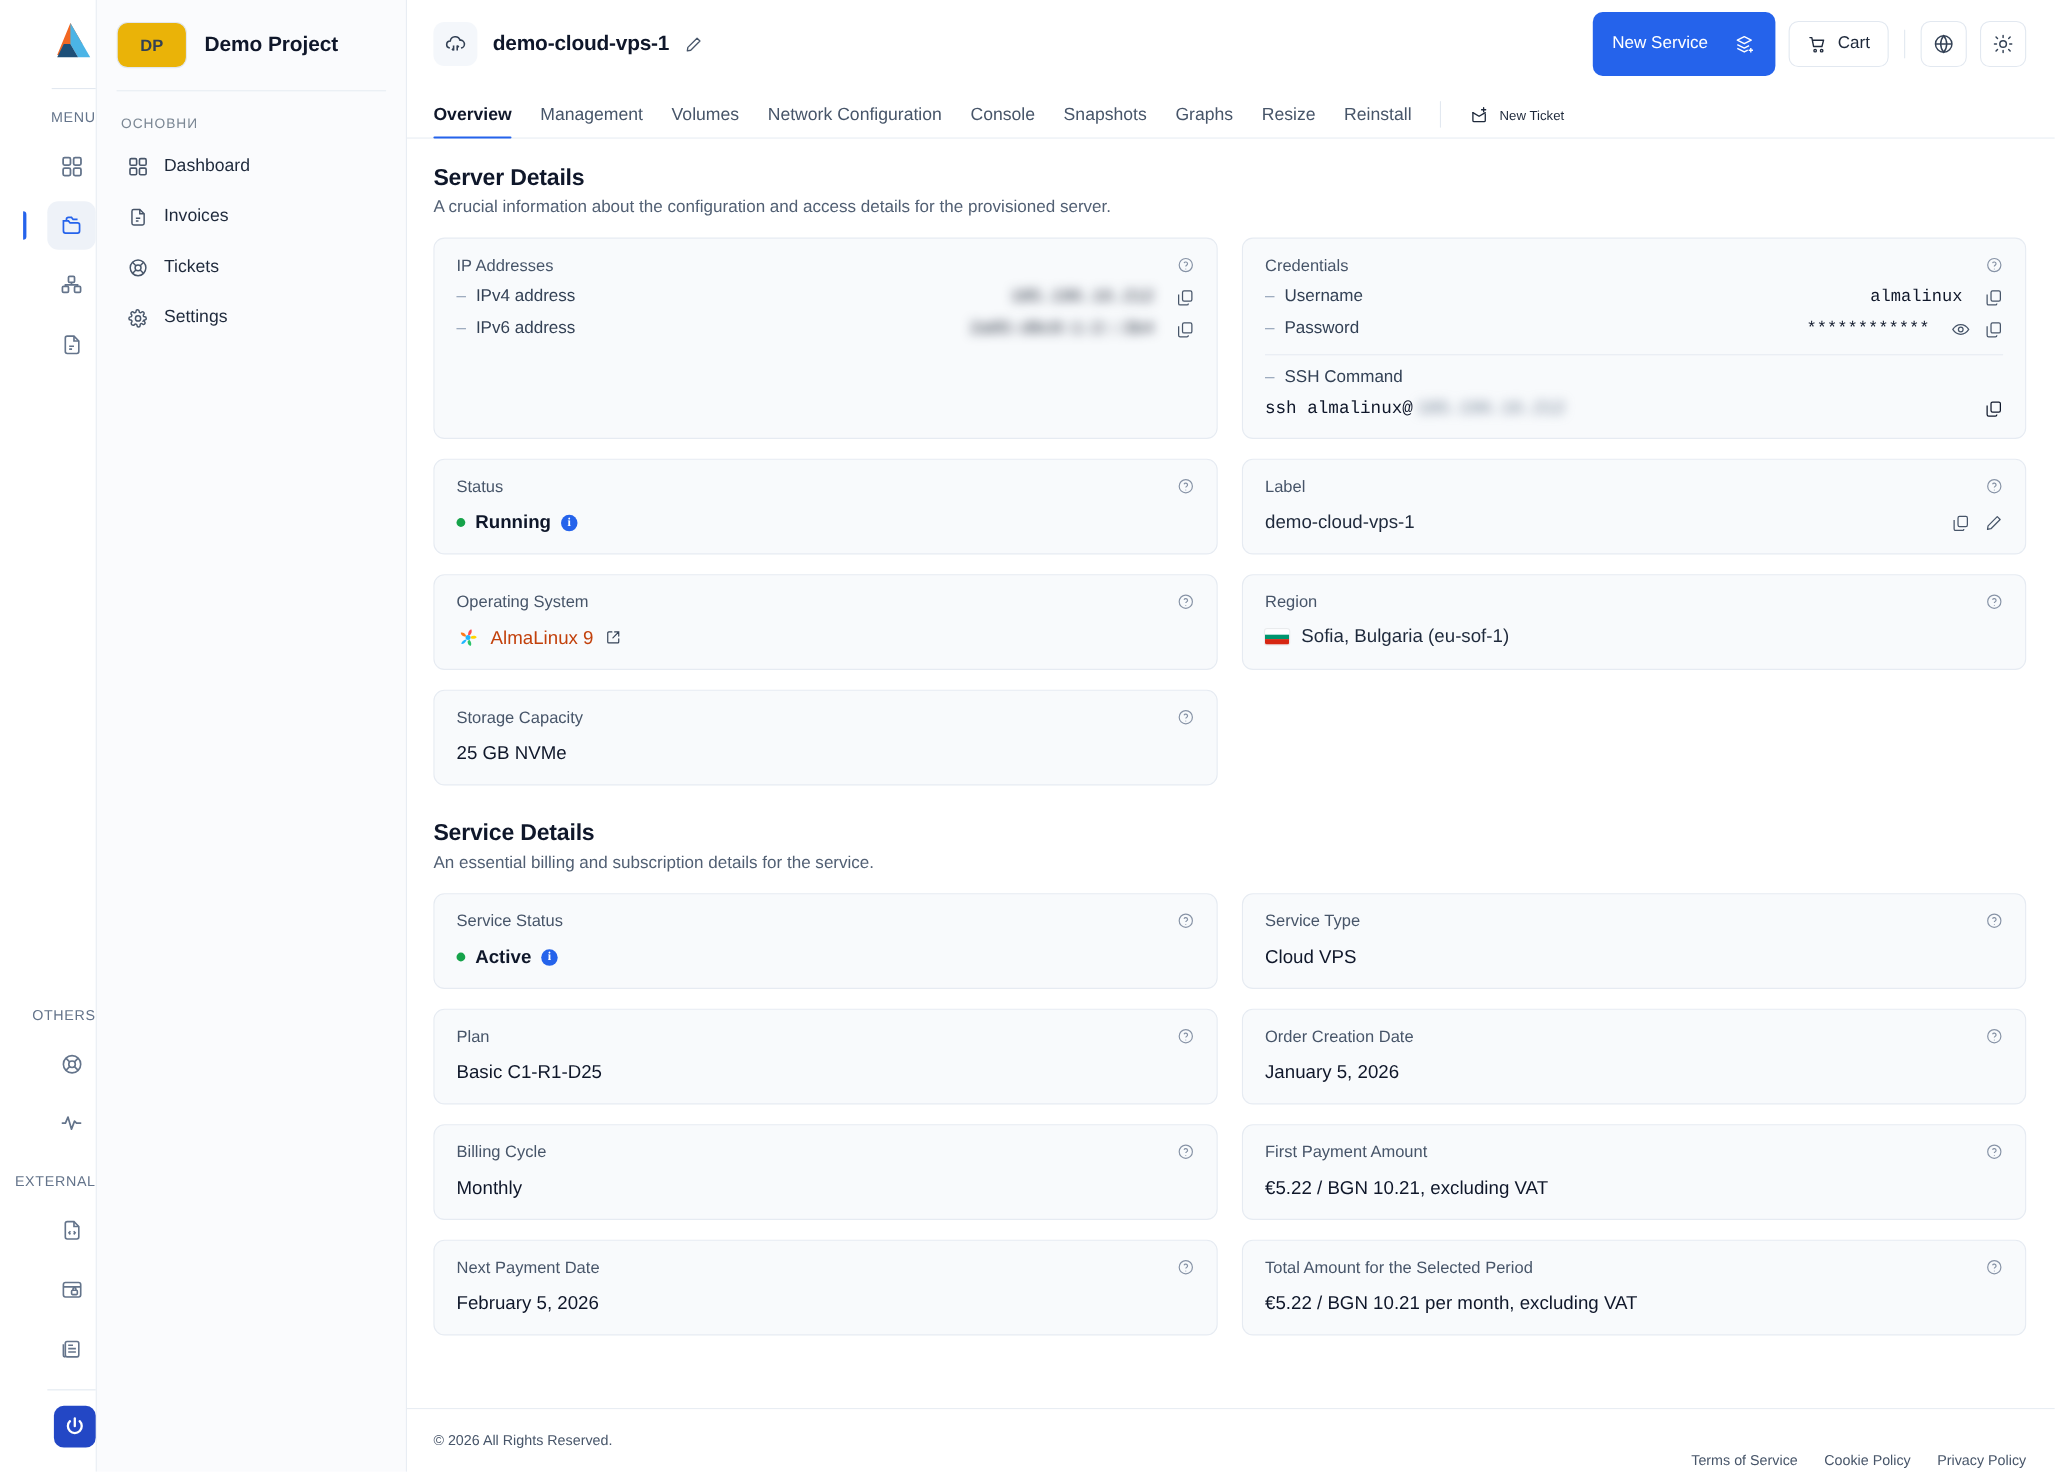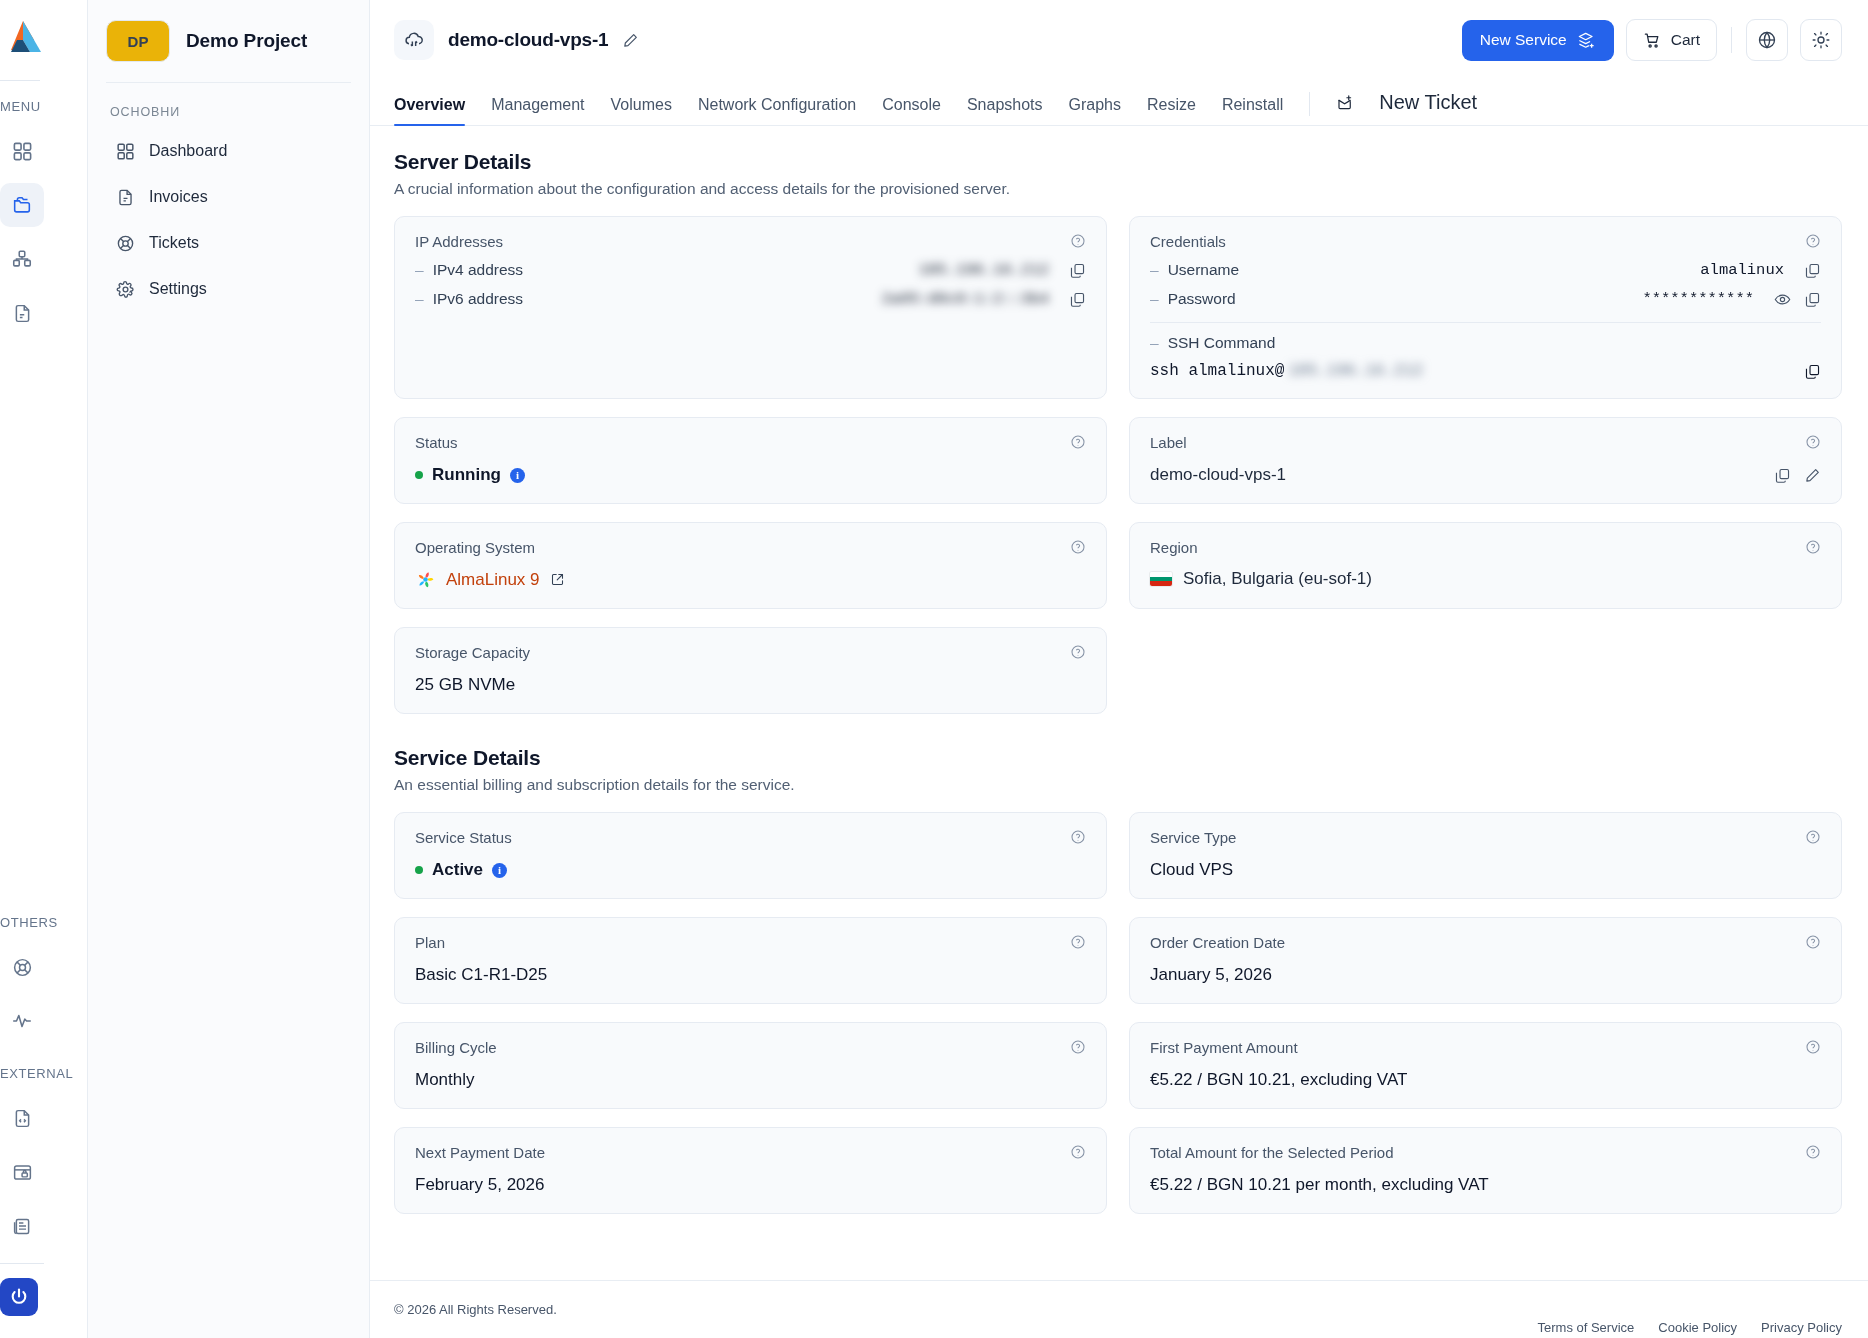--- a/index.html
+++ b/index.html
@@ -10,21 +10,21 @@
     color: #1e293b;
     overflow: hidden;
   }
   .app { display: flex; width: 1868px; height: 1338px; }
 
   
   .rail {
     width: 88px; height: 100%;
     background: #ffffff;
     border-right: 1px solid #e8edf3;
-    display: flex; flex-direction: column; align-items: flex-start;
+    display: flex; flex-direction: column; align-items: flex-end;
     padding-top: 14px;
     flex: 0 0 88px;
     position: relative;
   }
   .rail-logo { width: 46px; height: 46px; display:flex; align-items:center; justify-content:center; margin-bottom: 14px;}
   .rail-div { width: 40px; height: 1px; background: #e2e8f0; margin: 6px 0 18px; }
   .rail-section {
     font-size: 13px; letter-spacing: .6px; color: #64748b; font-weight: 400;
     margin-bottom: 10px;
   }
@@ -93,22 +93,22 @@
   }
   .svc-icon {
     width: 40px; height: 40px; border-radius: 10px; background: #f4f7fb;
     display: flex; align-items: center; justify-content: center; color: #334155;
   }
   .svc-title { font-size: 19px; font-weight: 600; color: #0f172a; letter-spacing: -0.2px;}
   .edit-ic { color: #475569; display: flex; cursor: pointer; }
   .topbar-right { margin-left: auto; display: flex; align-items: center; gap: 12px; }
   .btn-primary {
     background: #2563eb; color: #fff; border: none; border-radius: 9px;
-    height: 41px; padding: 0 18px; font-size: 15.5px; font-weight: 500;
-    display: flex; align-items: center; gap: 10px; cursor: pointer;
+    height: 58px; padding: 0 18px; font-size: 15.5px; font-weight: 500;
+    display: flex; align-items: center; gap: 24px; cursor: pointer;
     font-family: inherit;
   }
   .btn-outline {
     background: #fff; color: #1e293b; border: 1px solid #e2e8f0; border-radius: 9px;
     height: 42px; padding: 0 16px; font-size: 15.5px;
     display: flex; align-items: center; gap: 9px; cursor: pointer;
     font-family: inherit;
   }
   .vbar { width: 1px; height: 26px; background: #e2e8f0; margin: 0 2px; }
   .icon-btn {
@@ -126,21 +126,21 @@
     font-size: 16px; color: #475569; padding-bottom: 11px; cursor: pointer;
     position: relative; white-space: nowrap;
   }
   .tab.active { color: #0f172a; font-weight: 600; }
   .tab.active::after {
     content: ""; position: absolute; left: 0; right: 0; bottom: -1px; height: 2.5px;
     background: #2563eb; border-radius: 2px;
   }
   .tab-sep { width:1px; height:24px; background:#e2e8f0; margin-bottom:9px; }
   .tab-ticket {
-    display: flex; align-items: center; gap: 25px; font-size: 20px; color: #1e293b;
+    display: flex; align-items: center; gap: 9px; font-size: 12px; color: #1e293b;
     padding-bottom: 11px; cursor: pointer;
   }
 
   .content {
     flex: 1 1 auto; overflow-y: auto; padding: 24px 26px 0 24px;
   }
   .sec-title { font-size: 21px; font-weight: 700; color: #0f172a; letter-spacing: -0.2px;}
   .sec-sub { font-size: 15.5px; color: #526074; margin-top: 6px; margin-bottom: 18px; }
 
   .grid { display: grid; grid-template-columns: 1fr 1fr; gap: 18px 22px; }

